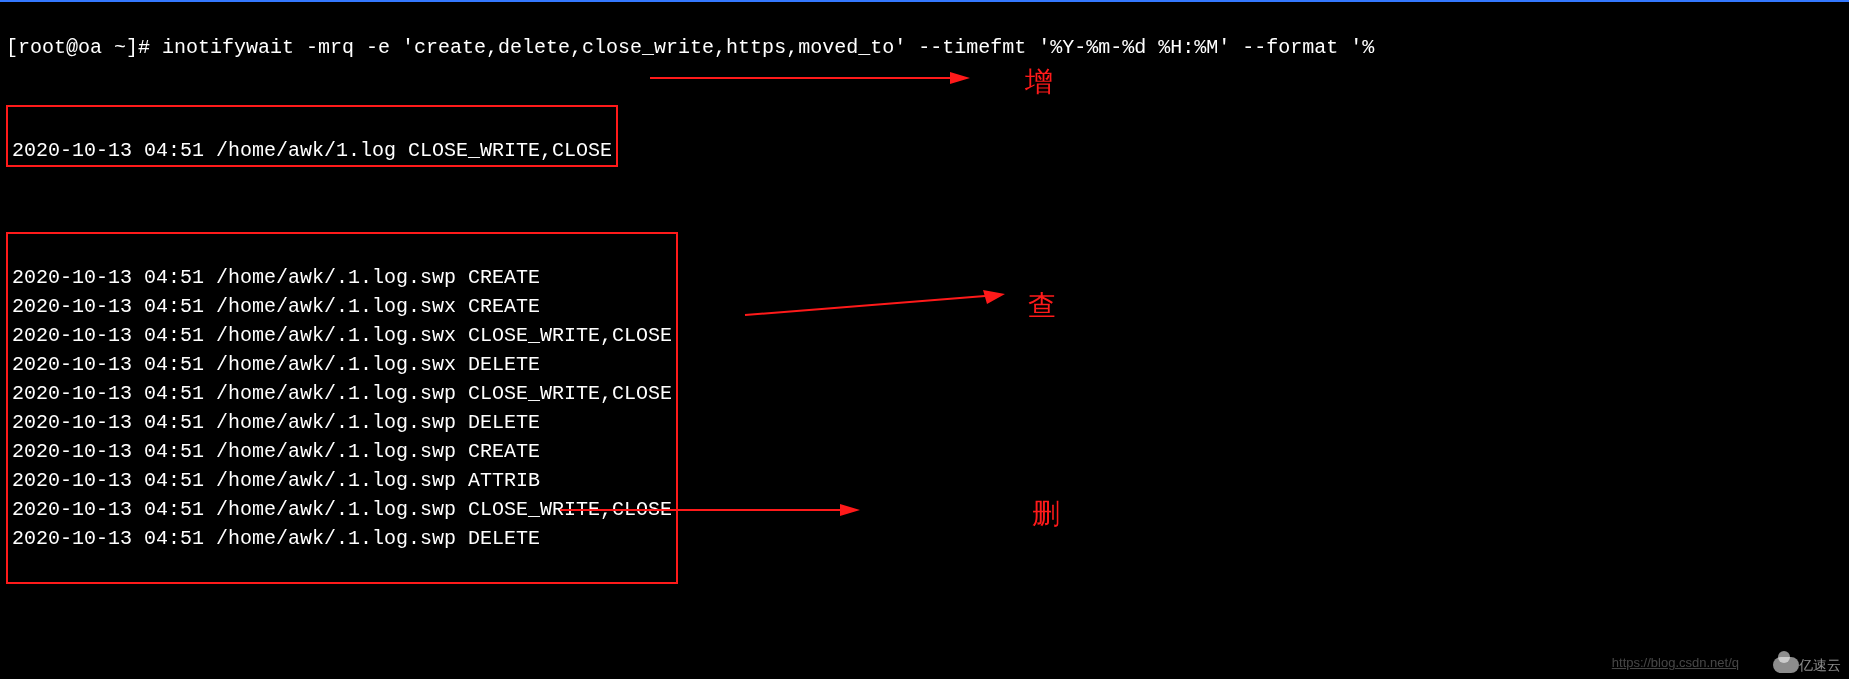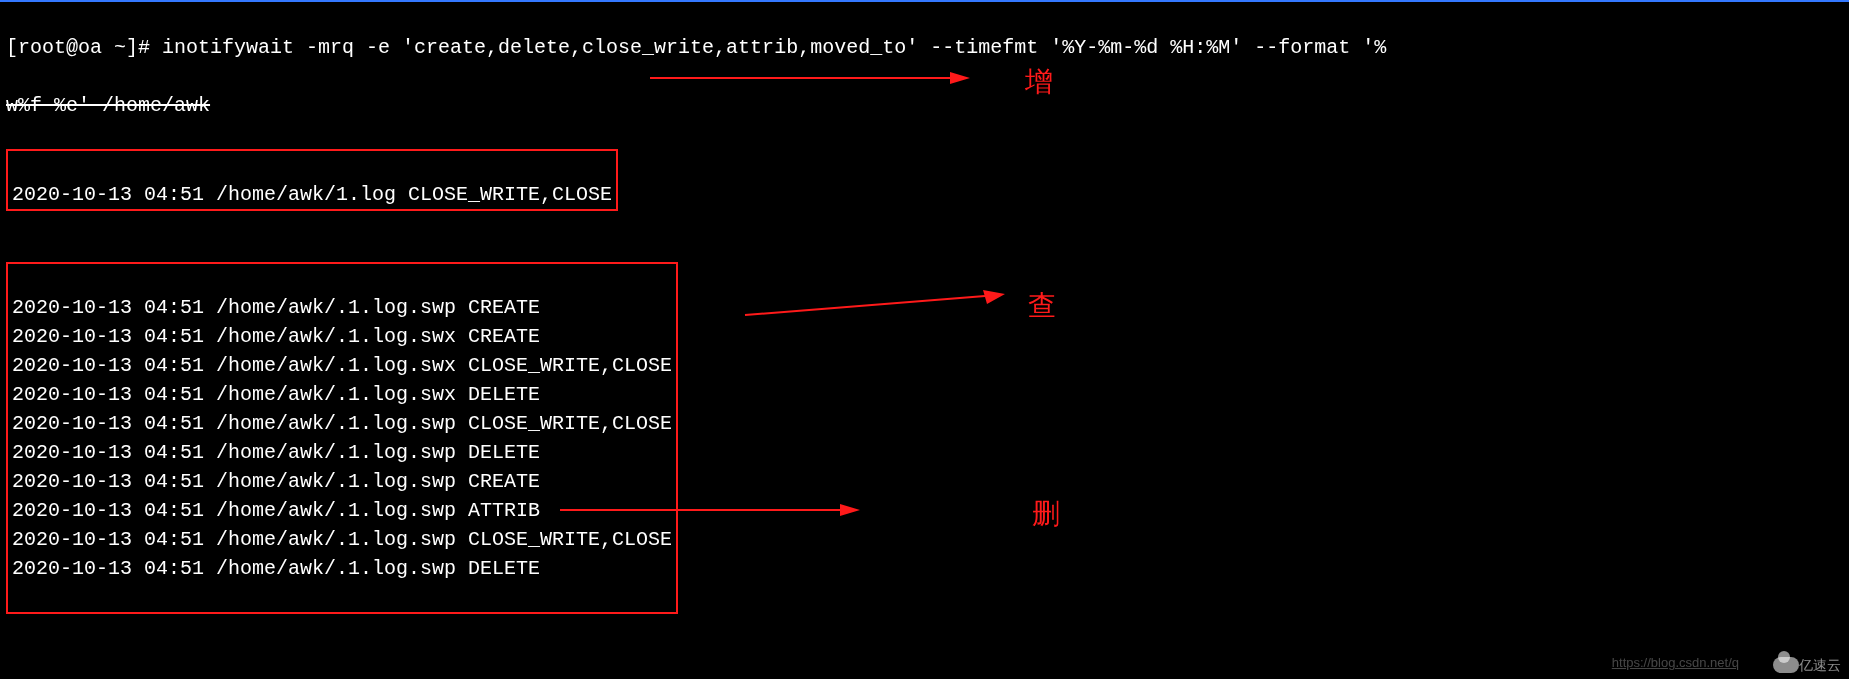--- a/index.html
+++ b/index.html
@@ -20,20 +20,21 @@
     white-space: pre;
   }
   .prompt-line {
     display: block;
   }
   .box {
     border: 2px solid #ff1a1a;
     display: inline-block;
     padding: 0 4px;
     margin-bottom: 2px;
+    margin-top: 14px;
   }
   .box-lines {
     white-space: pre;
   }
   .annotation {
     position: absolute;
     color: #ff1a1a;
     font-size: 28px;
     font-family: "SimSun", "Microsoft YaHei", sans-serif;
     font-weight: 400;
@@ -90,22 +91,21 @@
     height:2px;
     background:#3478ff;
   }
 </style>
 </head>
 <body>
 
 <div class="top-border"></div>
 
 <div class="terminal">
-<span class="prompt-line">[root@oa ~]# inotifywait -mrq -e 'create,delete,close_write,attrib,moved_to' --timefmt '%Y-%m-%d %H:%M' --format '%</span>
-<span class="prompt-line" style="text-decoration:line-through;text-decoration-color:#fff;">w%f %e' /home/awk</span>
+<span class="prompt-line">[root@oa ~]# inotifywait -mrq -e 'create,delete,close_write,https,moved_to' --timefmt '%Y-%m-%d %H:%M' --format '%</span>
 <div class="box">
 <span class="box-lines">2020-10-13 04:51 /home/awk/1.log CLOSE_WRITE,CLOSE</span>
 </div>
 <div style="height:20px;"></div>
 <div class="box">
 <div class="box-lines" id="box2-content">2020-10-13 04:51 /home/awk/.1.log.swp CREATE
 2020-10-13 04:51 /home/awk/.1.log.swx CREATE
 2020-10-13 04:51 /home/awk/.1.log.swx CLOSE_WRITE,CLOSE
 2020-10-13 04:51 /home/awk/.1.log.swx DELETE
 2020-10-13 04:51 /home/awk/.1.log.swp CLOSE_WRITE,CLOSE

